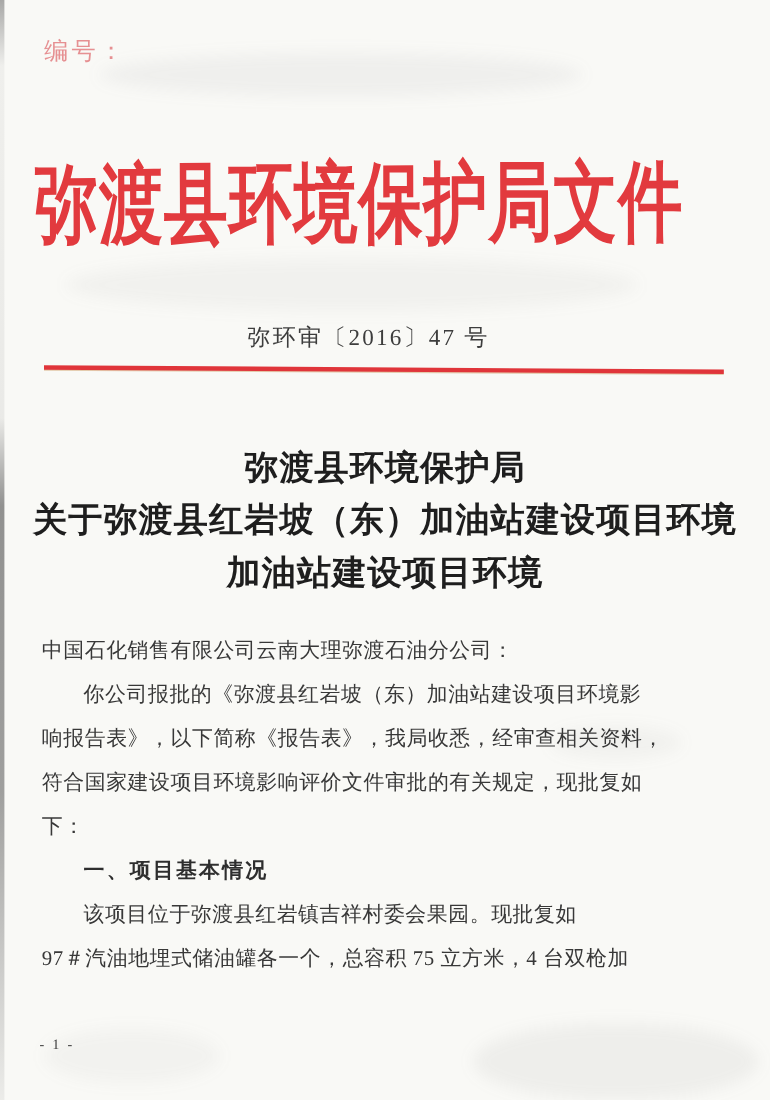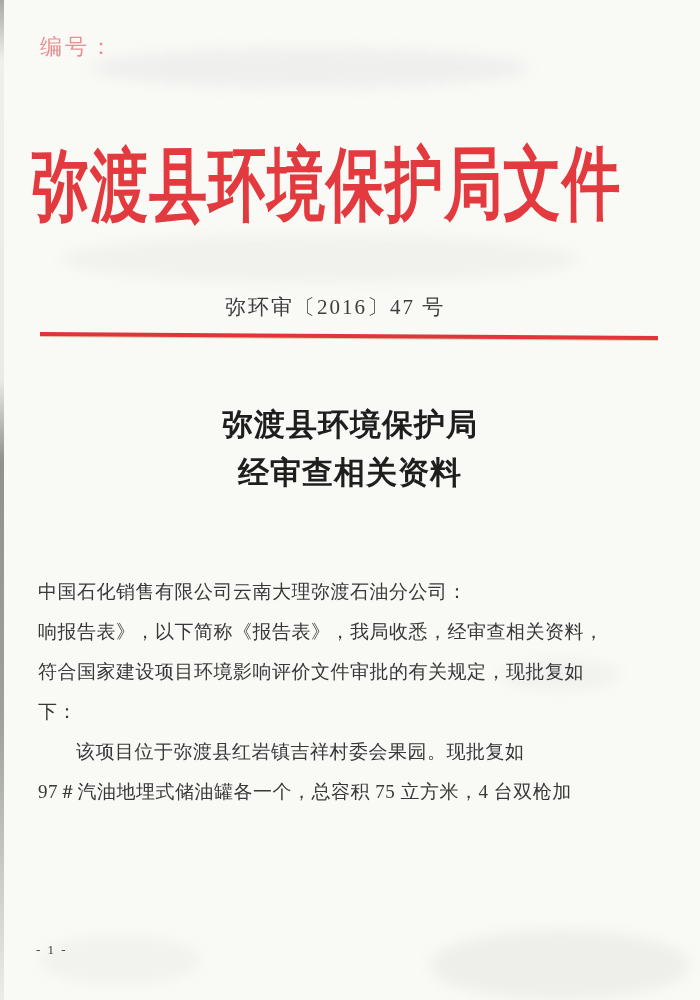--- a/index.html
+++ b/index.html
@@ -100,27 +100,30 @@
   <div class="serial">编号：</div>
 
   <div class="masthead">弥渡县环境保护局文件</div>
 
   <div class="docnum">弥环审〔2016〕47 号</div>
 
   <div class="redline"></div>
 
   <div class="doc-title">
     <div class="line">弥渡县环境保护局</div>
-    <div class="line">经审查相关资料</div>
+    <div class="line">关于弥渡县红岩坡（东）加油站建设项目环境</div>
+    <div class="line">加油站建设项目环境</div>
   </div>
 
   <div class="body-text">
     <div class="line">中国石化销售有限公司云南大理弥渡石油分公司：</div>
+    <div class="line indent">你公司报批的《弥渡县红岩坡（东）加油站建设项目环境影</div>
     <div class="line">响报告表》，以下简称《报告表》，我局收悉，经审查相关资料，</div>
     <div class="line">符合国家建设项目环境影响评价文件审批的有关规定，现批复如</div>
     <div class="line">下：</div>
+    <div class="line indent heading">一、项目基本情况</div>
     <div class="line indent">该项目位于弥渡县红岩镇吉祥村委会果园。现批复如</div>
     <div class="line">97＃汽油地埋式储油罐各一个，总容积 75 立方米，4 台双枪加</div>
   </div>
 
   <div class="pagenum">- 1 -</div>
 
 </div>
 
 </body></html>

